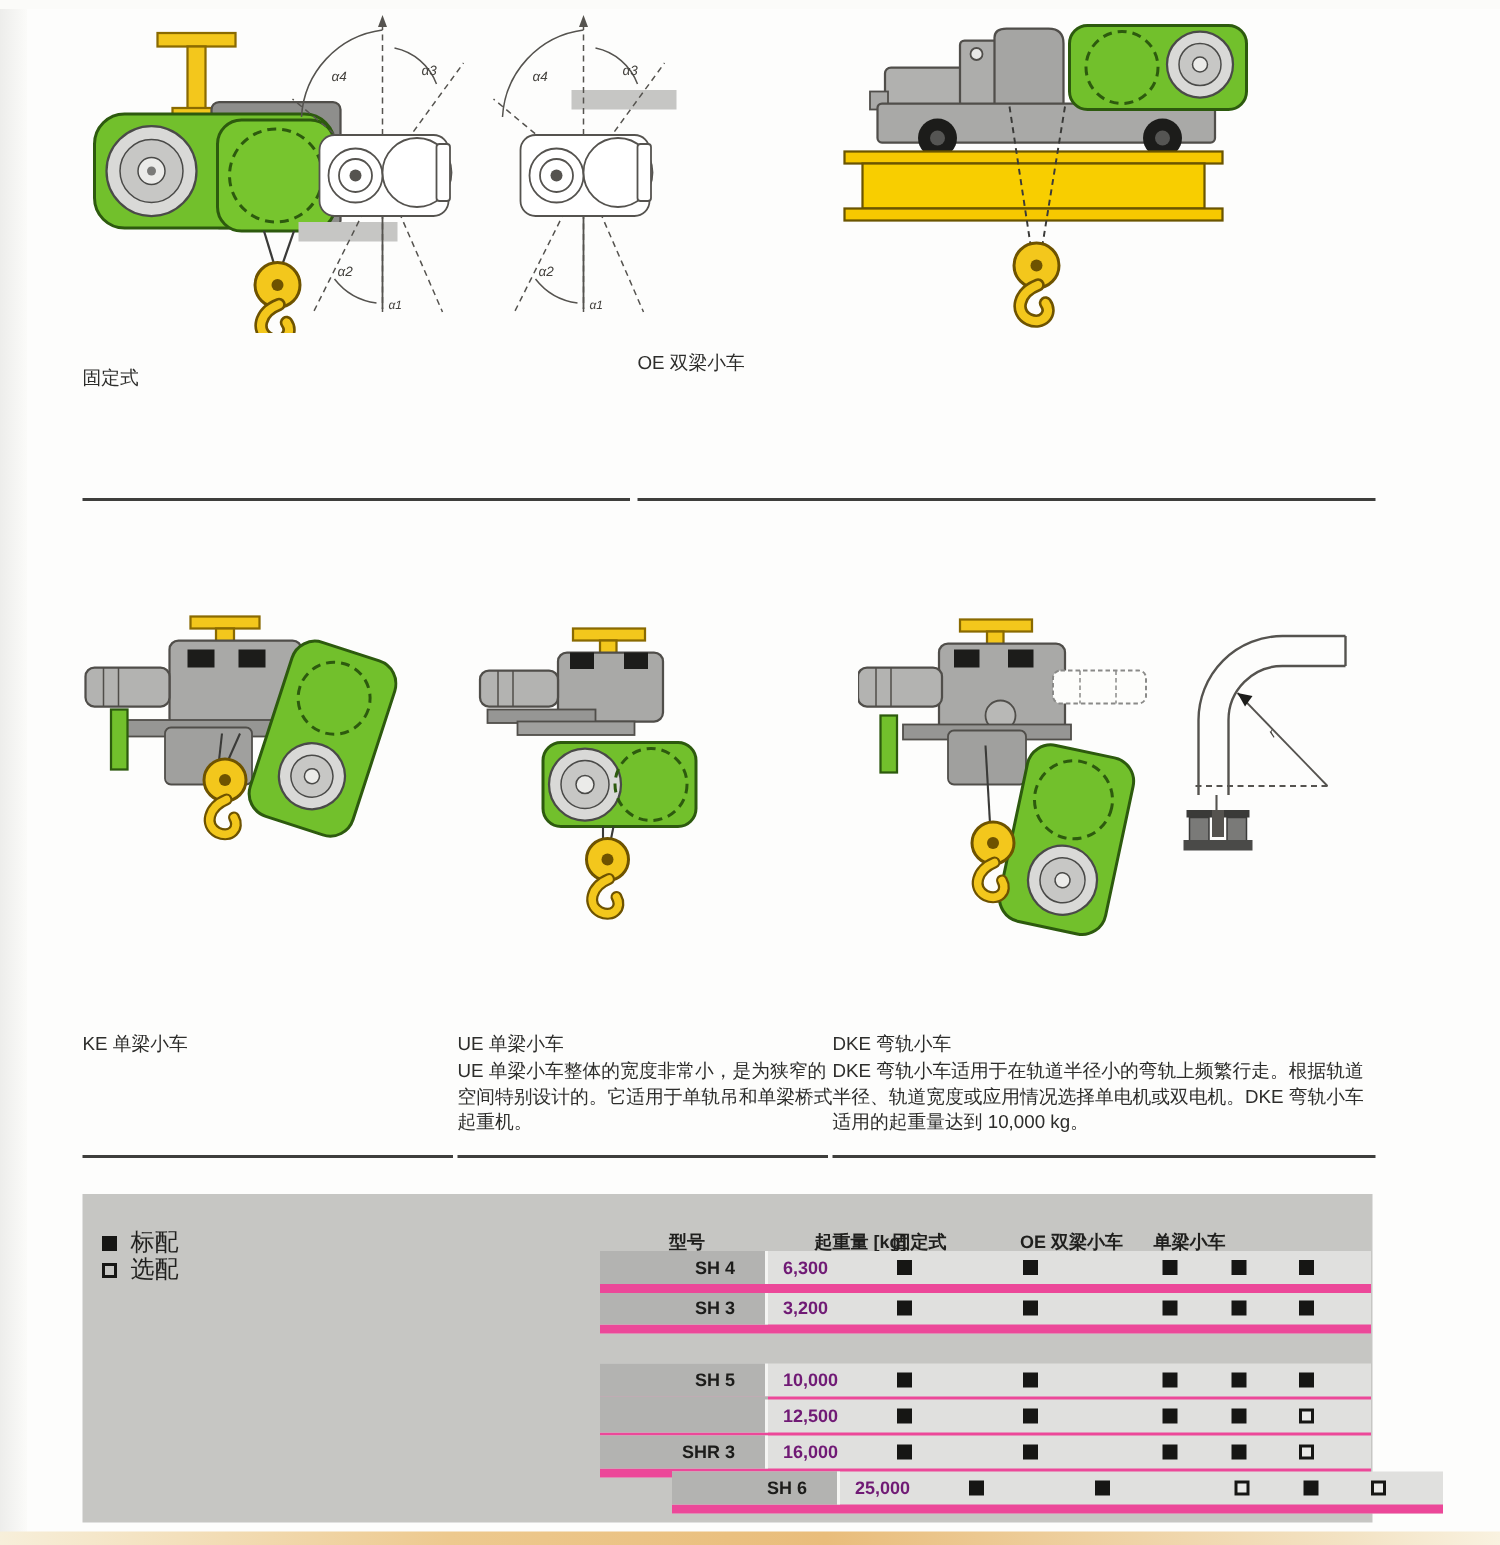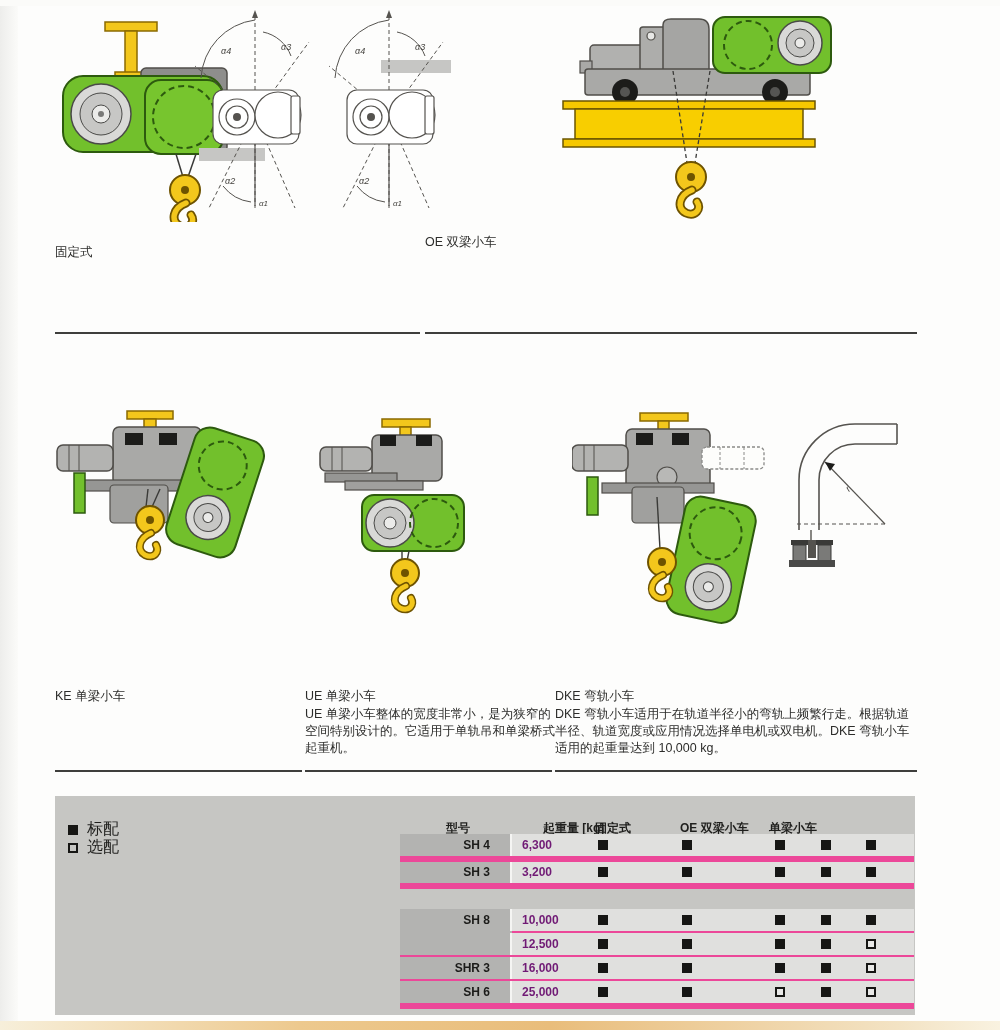--- a/index.html
+++ b/index.html
@@ -344,21 +344,21 @@
       <div class="trow" style="top: 834px;">
         <div class="mcell">SH 4</div>
         <div class="ccell">6,300</div>
         <div class="sq filled" style="left: 198px;"></div>
         <div class="sq filled" style="left: 282px;"></div>
         <div class="sq filled" style="left: 375px;"></div>
         <div class="sq filled" style="left: 421px;"></div>
         <div class="sq filled" style="left: 466px;"></div>
       </div>
       <div class="trow" style="top: 909px;">
-        <div class="mcell">SH 8</div>
+        <div class="mcell">SH 5</div>
         <div class="ccell">10,000</div>
         <div class="sq filled" style="left: 198px;"></div>
         <div class="sq filled" style="left: 282px;"></div>
         <div class="sq filled" style="left: 375px;"></div>
         <div class="sq filled" style="left: 421px;"></div>
         <div class="sq filled" style="left: 466px;"></div>
       </div>
       <div class="trow" style="top: 933px;">
         <div class="mcell merge"></div>
         <div class="ccell">12,500</div>
@@ -370,21 +370,21 @@
       </div>
       <div class="trow" style="top: 957px;">
         <div class="mcell">SHR 3</div>
         <div class="ccell">16,000</div>
         <div class="sq filled" style="left: 198px;"></div>
         <div class="sq filled" style="left: 282px;"></div>
         <div class="sq filled" style="left: 375px;"></div>
         <div class="sq filled" style="left: 421px;"></div>
         <div class="sq empty" style="left: 466px;"></div>
       </div>
-      <div class="trow" style="top: 981px;">
+      <div class="trow" style="top: 981px; margin-left: 48px;">
         <div class="mcell">SH 6</div>
         <div class="ccell">25,000</div>
         <div class="sq filled" style="left: 198px;"></div>
         <div class="sq filled" style="left: 282px;"></div>
         <div class="sq empty" style="left: 375px;"></div>
         <div class="sq filled" style="left: 421px;"></div>
         <div class="sq empty" style="left: 466px;"></div>
       </div>
     </div>
 

